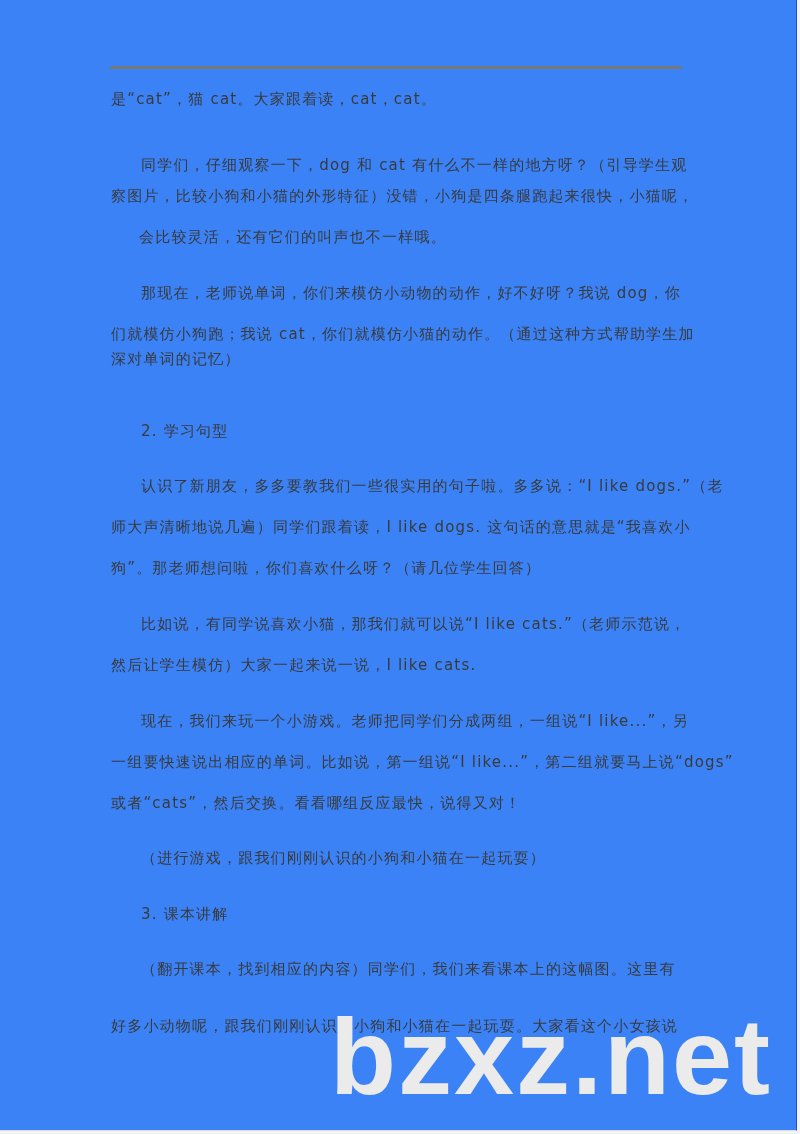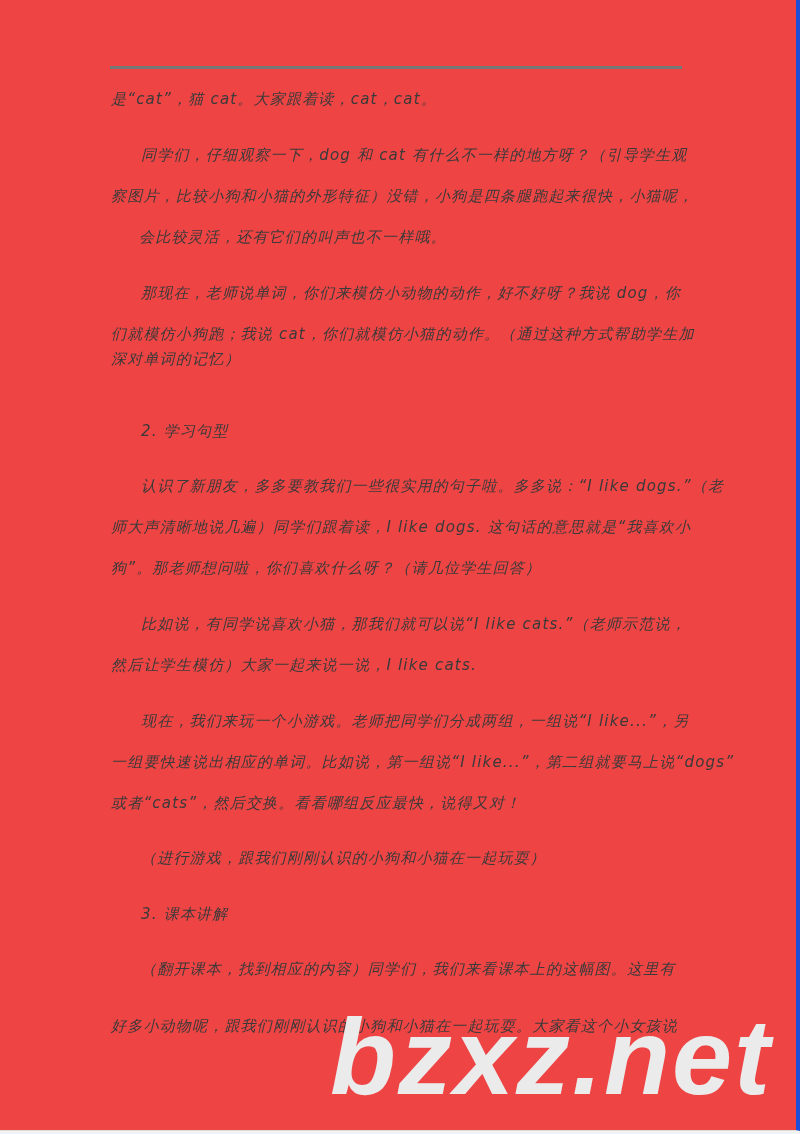--- a/index.html
+++ b/index.html
@@ -3,21 +3,21 @@
 <meta charset="utf-8">
 <style>
   html, body { margin: 0; padding: 0; }
   body {
     width: 800px; height: 1134px; background: #f3f3f3;
     font-family: "DejaVu Sans", "Liberation Sans", sans-serif;
     overflow: hidden; position: relative;
   }
   .page {
     position: absolute; left: 0; top: 0; width: 796px; height: 1130px;
-    background: #ef4444; border-right: 4px solid #1d4ed8; border-bottom: 1px solid #dcdcdc; font-style: italic;
+    background: #3b82f6; border-right: 1px solid #1d4ed8; border-bottom: 1px solid #dcdcdc;
   }
   .header-rule {
     position: absolute; left: 110px; top: 66px; width: 572px; height: 3px; background: #777777;
   }
   .line {
     position: absolute; left: 111px; font-size: 15px; color: #3a3a3a; white-space: nowrap;
     letter-spacing: 1.2px;
   }
   .line.indent { left: 141px; }
   .watermark {
@@ -25,21 +25,21 @@
     font-weight: bold; font-size: 108px; color: #ebebeb; letter-spacing: 2px; line-height: 1;
   }
 </style>
 </head>
 <body>
 
 <div class="page">
   <div class="header-rule"></div>
   <div id="lines">
       <div class="line" style="top: 90px;">是“cat”，猫 cat。大家跟着读，cat，cat。</div>
-      <div class="line indent" style="top: 146px;">同学们，仔细观察一下，dog 和 cat 有什么不一样的地方呀？（引导学生观</div>
+      <div class="line indent" style="top: 156px;">同学们，仔细观察一下，dog 和 cat 有什么不一样的地方呀？（引导学生观</div>
       <div class="line" style="top: 187px; text-align: center;">察图片，比较小狗和小猫的外形特征）没错，小狗是四条腿跑起来很快，小猫呢，</div>
       <div class="line" style="top: 228px; margin-left: 28px;">会比较灵活，还有它们的叫声也不一样哦。</div>
       <div class="line indent" style="top: 284px;">那现在，老师说单词，你们来模仿小动物的动作，好不好呀？我说 dog，你</div>
       <div class="line" style="top: 325px;">们就模仿小狗跑；我说 cat，你们就模仿小猫的动作。（通过这种方式帮助学生加</div>
       <div class="line" style="top: 350px;">深对单词的记忆）</div>
       <div class="line indent" style="top: 422px;">2. 学习句型</div>
       <div class="line indent" style="top: 477px;">认识了新朋友，多多要教我们一些很实用的句子啦。多多说：“I like dogs.”（老</div>
       <div class="line" style="top: 518px;">师大声清晰地说几遍）同学们跟着读，I like dogs. 这句话的意思就是“我喜欢小</div>
       <div class="line" style="top: 559px;">狗”。那老师想问啦，你们喜欢什么呀？（请几位学生回答）</div>
       <div class="line indent" style="top: 615px;">比如说，有同学说喜欢小猫，那我们就可以说“I like cats.”（老师示范说，</div>

